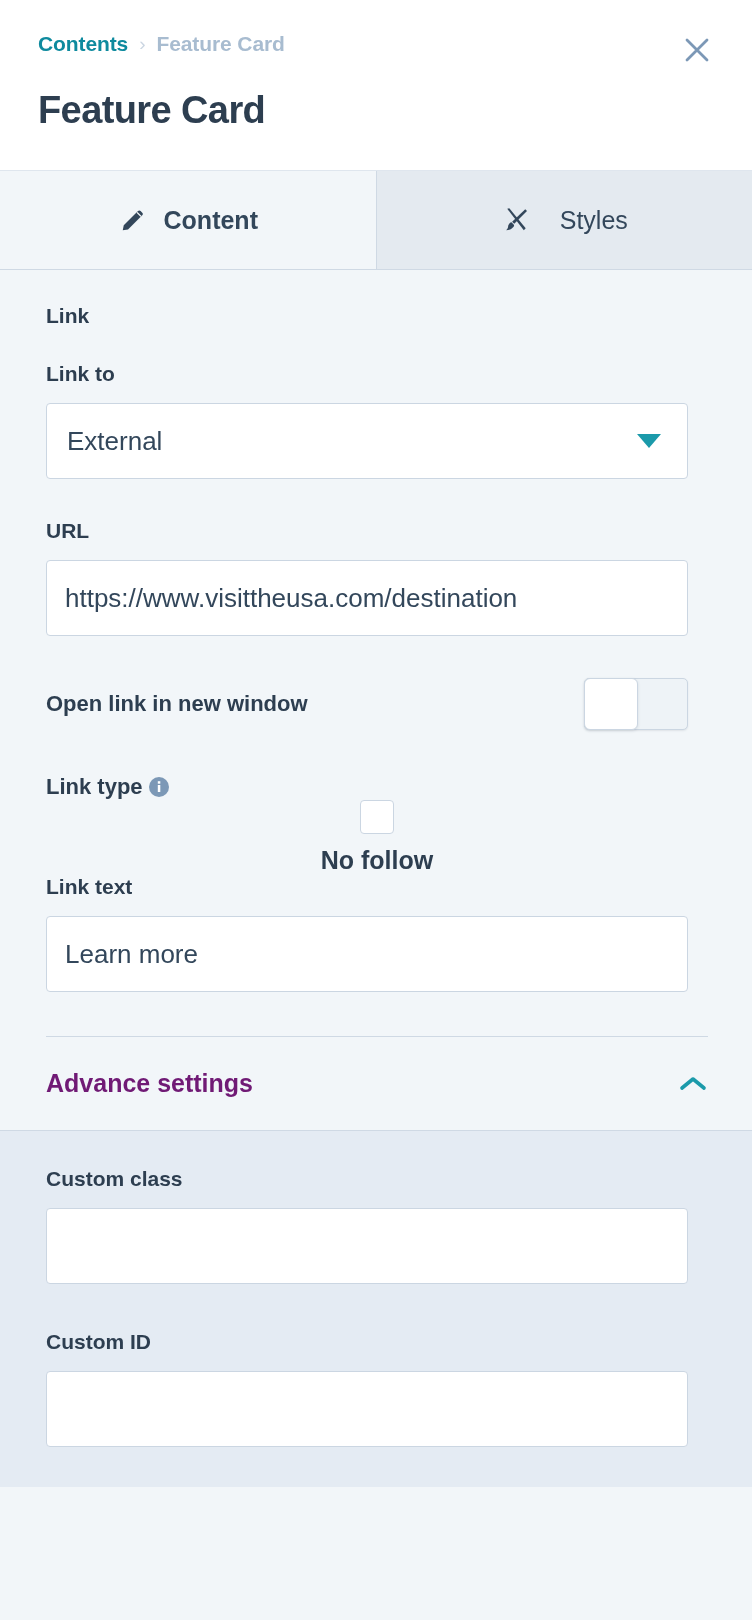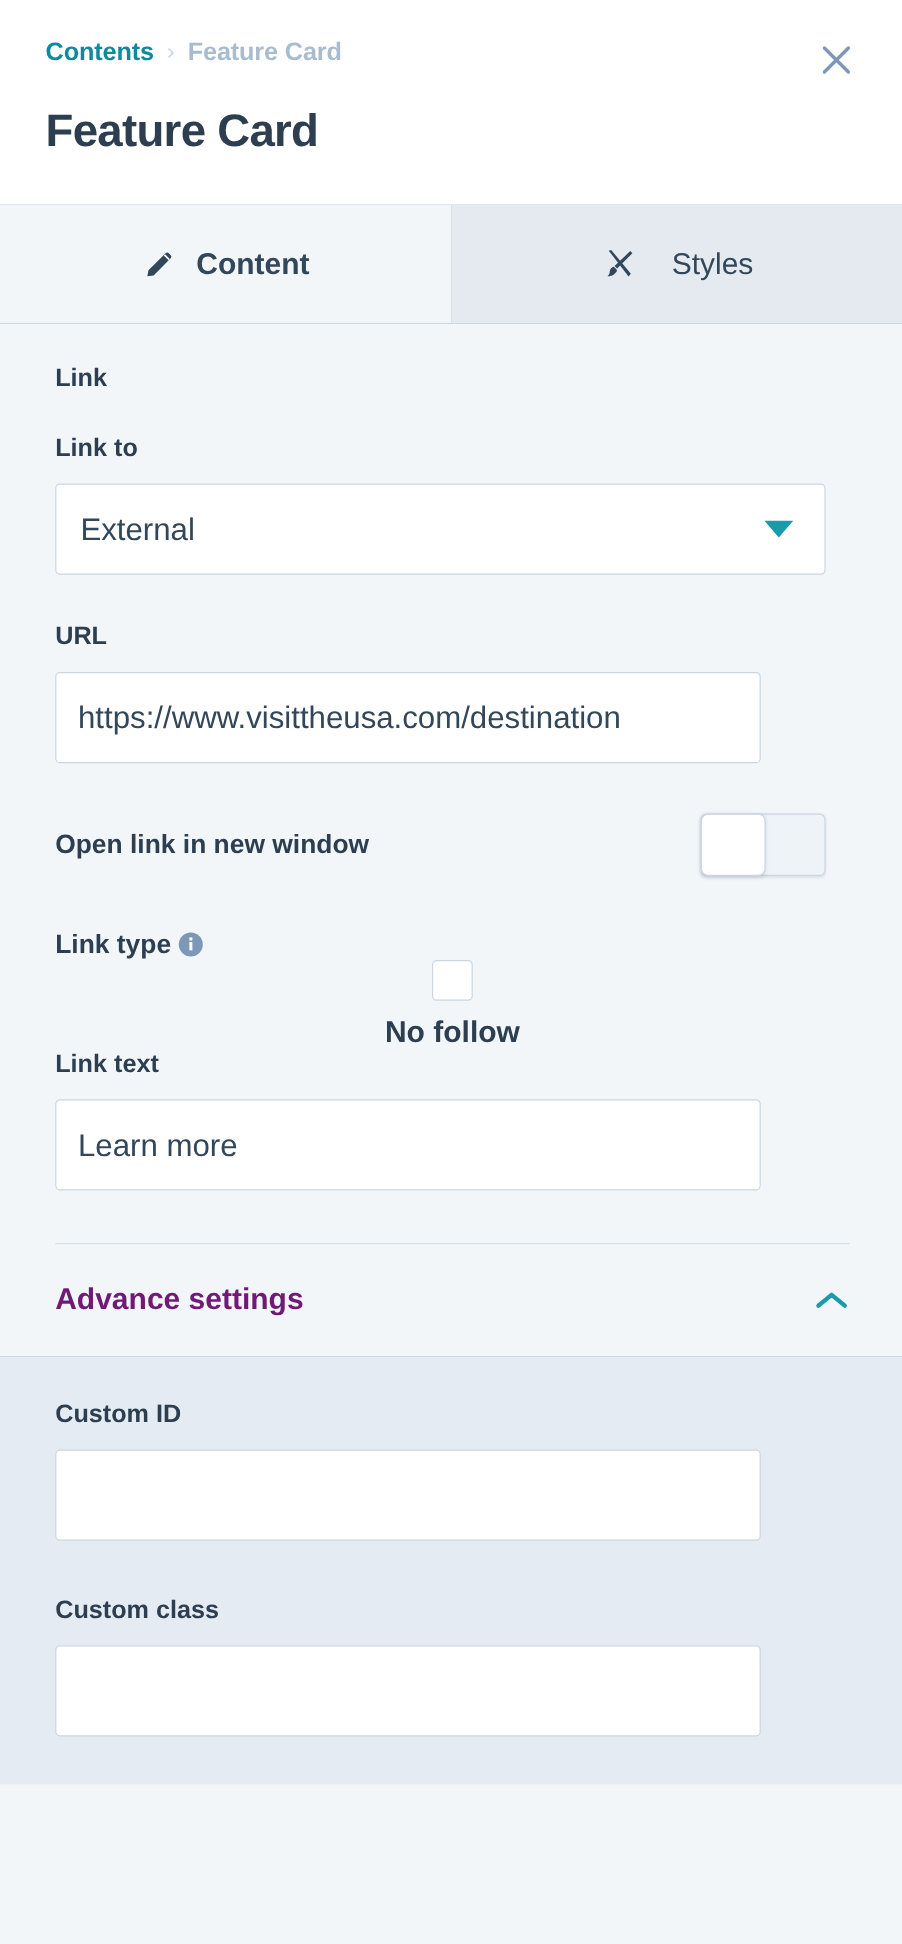--- a/index.html
+++ b/index.html
@@ -134,21 +134,21 @@
     position: absolute;
     right: 26px;
     top: 50%;
     transform: translateY(-50%);
     width: 0; height: 0;
     border-left: 12px solid transparent;
     border-right: 12px solid transparent;
     border-top: 14px solid #1b9aaa;
   }
   .text-input {
-    width: 588px;
+    width: 642px;
     height: 76px;
     background: #ffffff;
     border: 1px solid #cbd6e2;
     border-radius: 4px;
     padding: 0 18px;
     font-size: 26px;
     font-family: "Liberation Sans", sans-serif;
     color: #33475b;
     outline: none;
   }
@@ -352,23 +352,23 @@
     <span class="accordion-title">Advance settings</span>
     <span class="chevron-up">
       <svg width="30" height="20" viewBox="0 0 30 20" aria-hidden="true">
         <path d="M4 14 L15 5 L26 14" stroke="#1b9aaa" stroke-width="3.6" fill="none" stroke-linecap="round" stroke-linejoin="round"></path>
       </svg>
     </span>
   </div>
 
   <div class="accordion-body">
     <div class="field-block">
+      <span class="field-label">Custom class</span>
+      <input class="text-input" type="text" value="" style="">
+    </div>
+
+    <div class="field-block">
       <span class="field-label">Custom ID</span>
       <input class="text-input" type="text" value="" style="">
     </div>
-
-    <div class="field-block">
-      <span class="field-label">Custom class</span>
-      <input class="text-input" type="text" value="" style="">
-    </div>
   </div>
 
 </div>
 
 </body></html>

